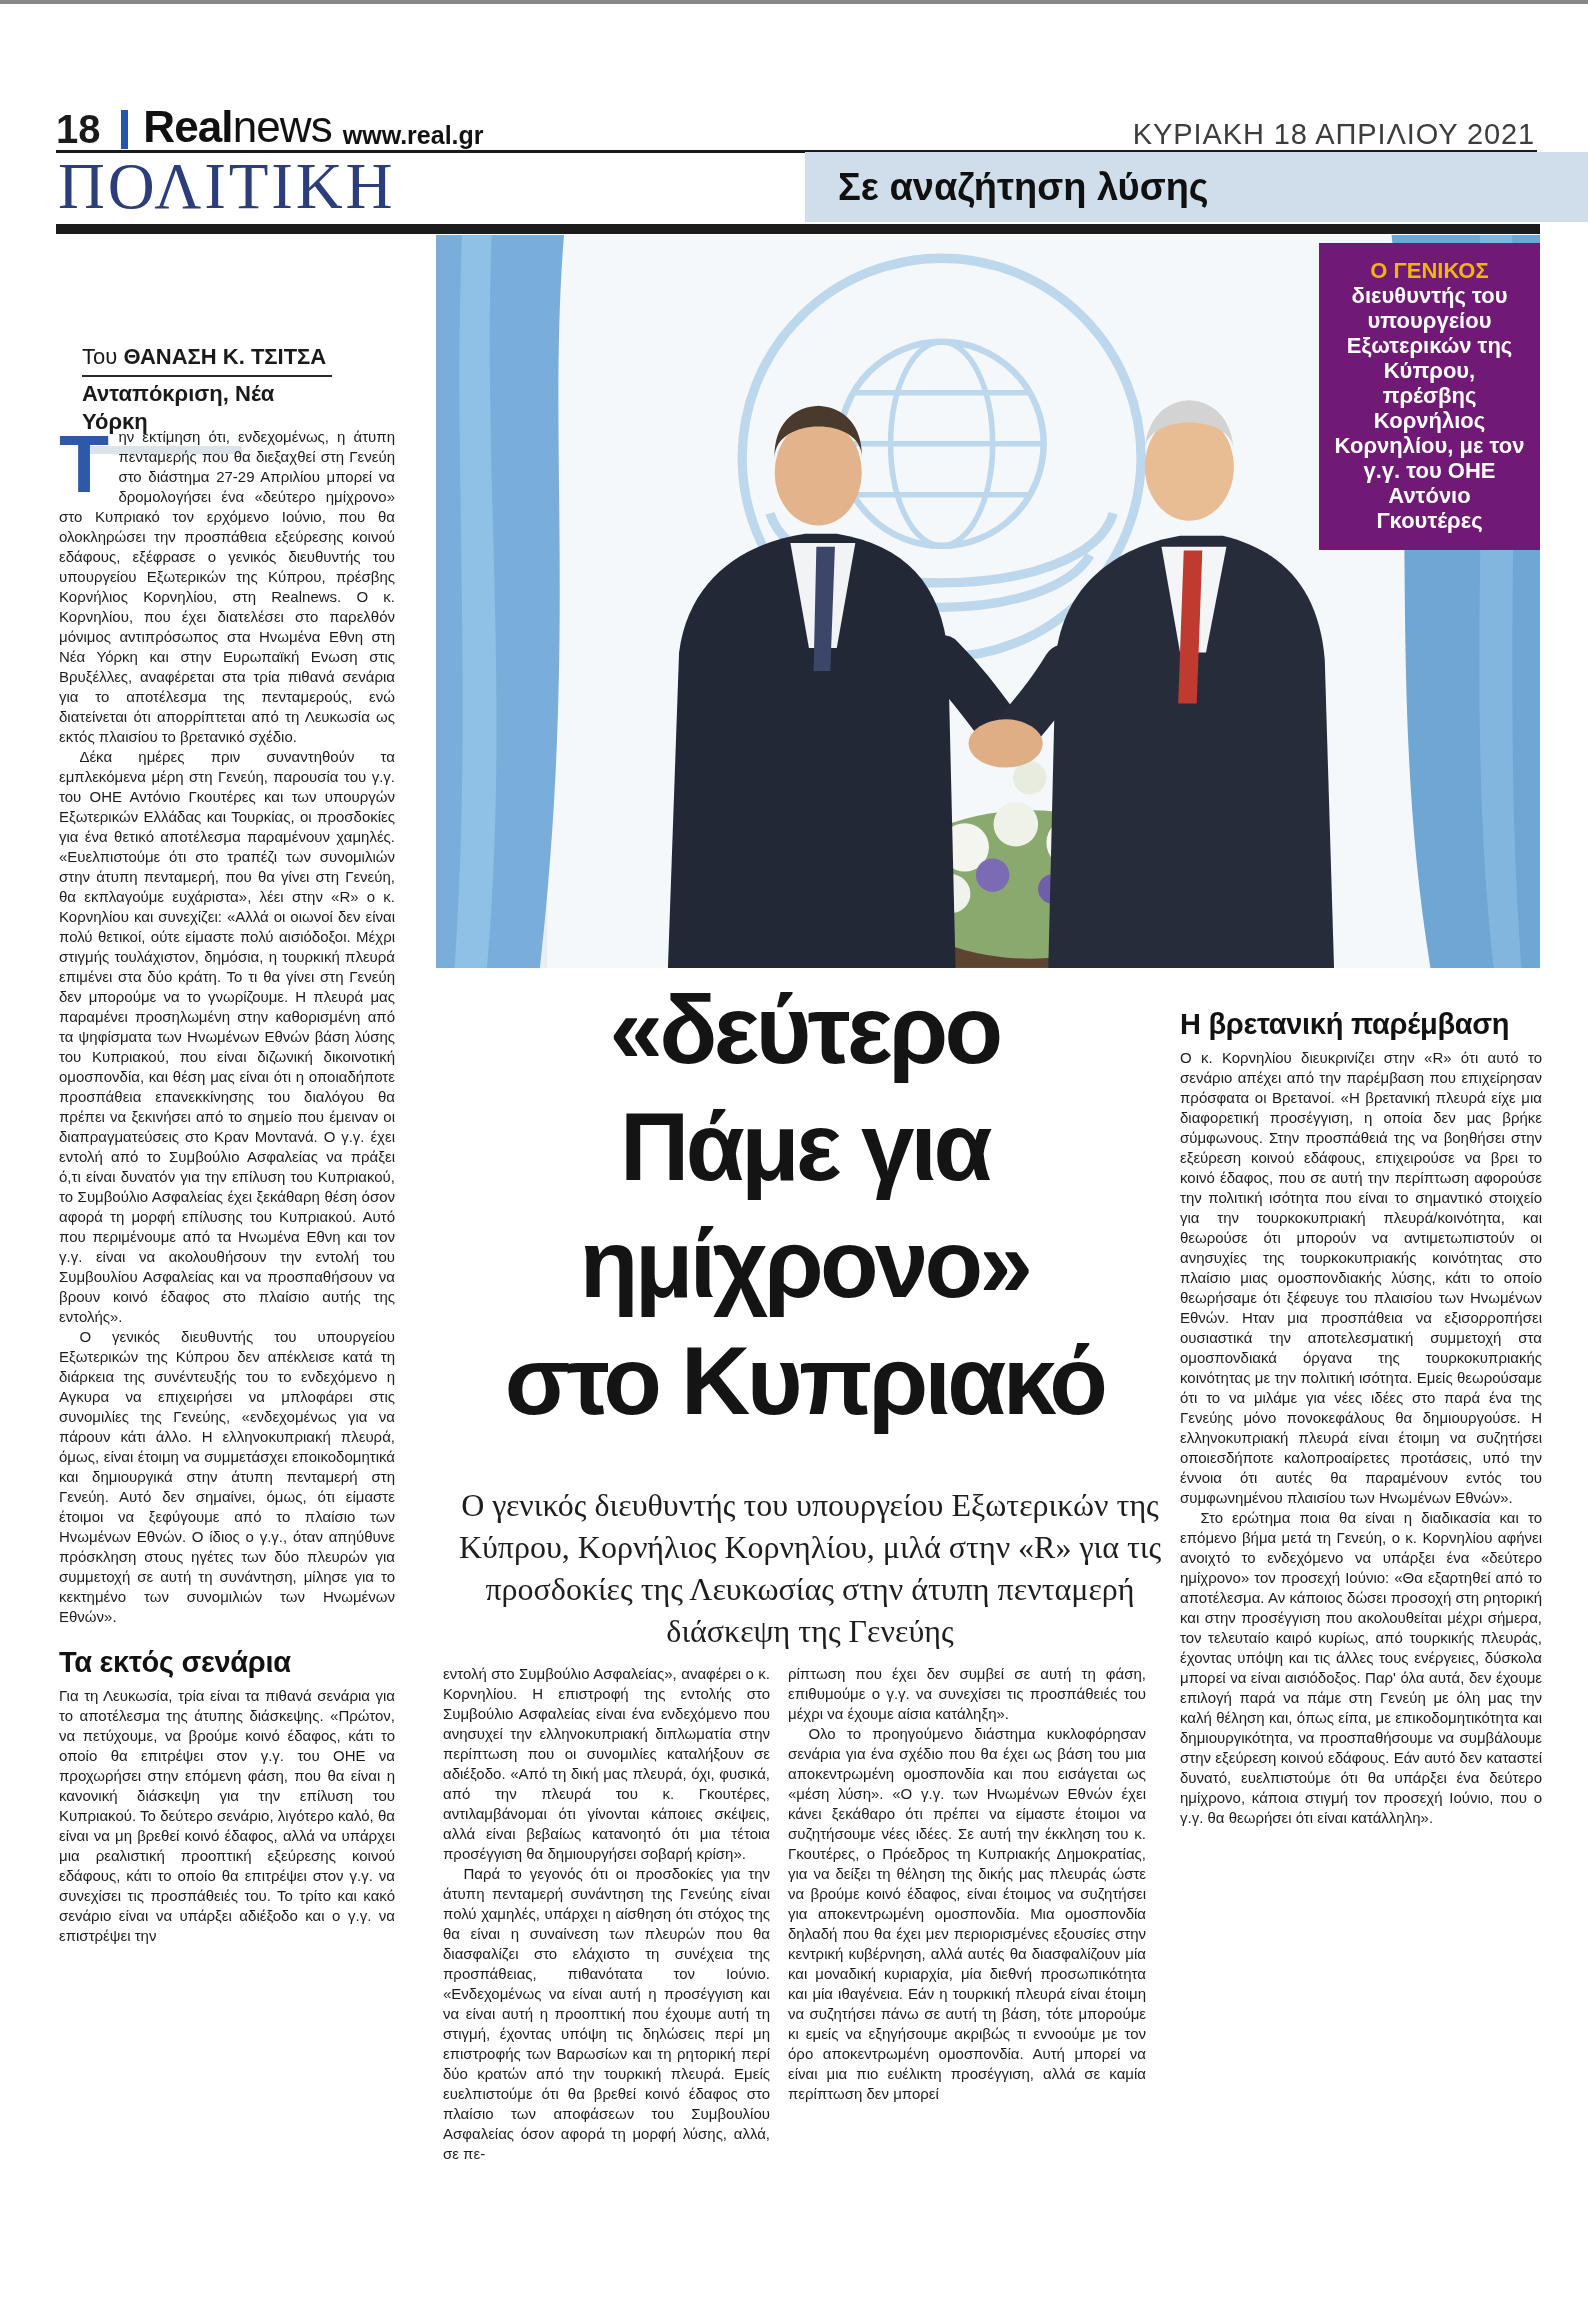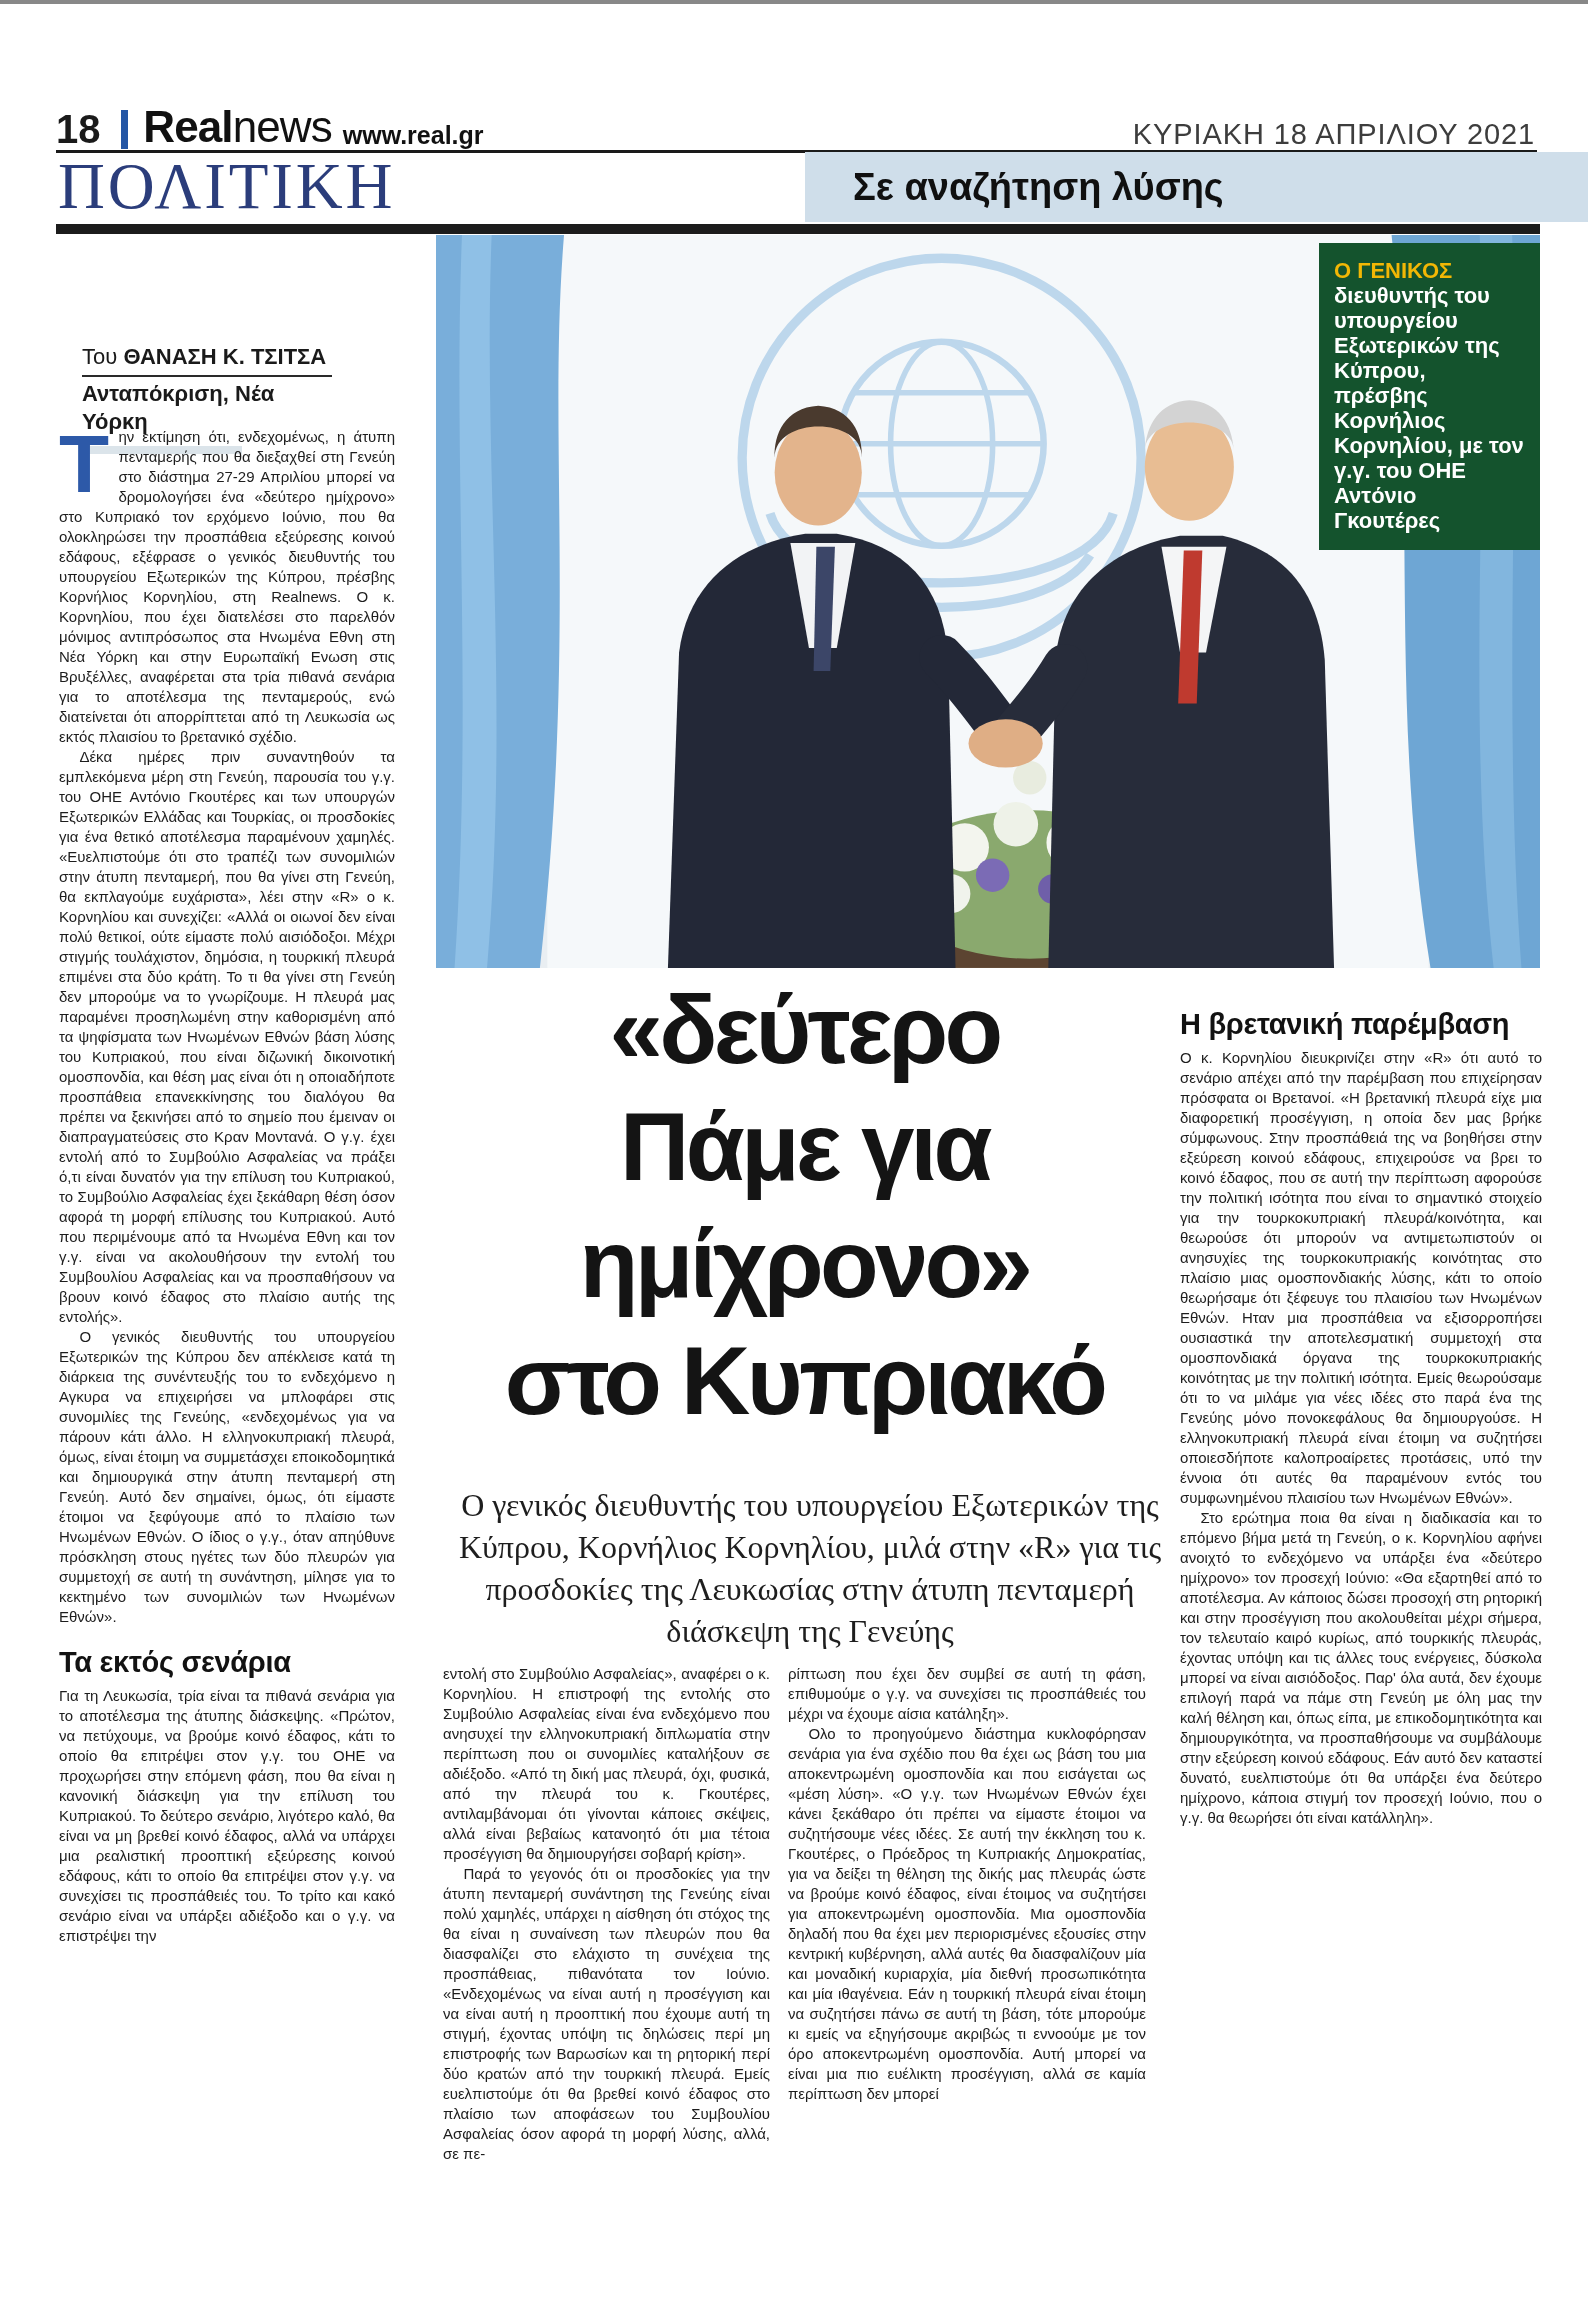--- a/index.html
+++ b/index.html
@@ -17,34 +17,34 @@
   .brand .b2{font-size:44px;font-weight:normal;color:#111;letter-spacing:-0.9px;}
   .site{font-size:25px;font-weight:bold;color:#111;margin-left:11px;line-height:1.1;}
   .issue-date{margin-left:auto;font-size:29px;color:#3d3d3d;letter-spacing:0.9px;line-height:1;}
   .head-rule{position:absolute;top:146px;left:56px;width:1481px;height:2.8px;background:#1a1a1a;}
   
   .section-title{position:absolute;top:148px;left:58px;
     font-family:"Liberation Serif",serif;font-size:65px;color:#2b3d7b;
     letter-spacing:2.8px;line-height:69px;}
   .kicker-band{position:absolute;top:148px;left:805px;right:0;height:70px;background:#cfdeea;}
   .kicker-band .kicker{font-size:38px;font-weight:bold;color:#101010;
-    line-height:70px;padding-left:48px;}
+    line-height:70px;padding-left:33px;}
   .black-bar{position:absolute;top:220px;left:56px;width:1484px;height:10.2px;background:#1c1c1c;}
   
   .byline{position:absolute;top:339px;left:82px;width:250px;}
   .byline .row1{font-size:22px;color:#1a1a1a;line-height:28px;}
   .byline .row1 b{font-weight:bold;}
   .byline .rule{height:1.9px;background:#2a2a2a;margin:3.7px 0 3.7px;}
   .byline .row2{font-size:22px;font-weight:bold;color:#1a1a1a;line-height:28px;}
   .byline .band{height:8.3px;background:#dbe4ea;margin-top:9.3px;width:160px;}
   
   .photo{position:absolute;top:231px;left:436px;width:1104px;height:733px;overflow:hidden;background:#edf1f4;}
   .photo svg{display:block;}
-  .photo-caption{position:absolute;top:8.3px;right:0;width:221px;background:#14532d;
-    padding:15px 15px 16.7px;box-sizing:border-box;text-align:left;
+  .photo-caption{position:absolute;top:8.3px;right:0;width:221px;background:#701a75;
+    padding:15px 15px 16.7px;box-sizing:border-box;text-align:center;
     font-size:22px;font-weight:bold;line-height:25px;color:#ffffff;}
   .photo-caption .lead{color:#f2b705;}
   
   .headline{position:absolute;top:967px;left:436px;width:737px;text-align:center;
     font-weight:bold;font-size:96px;line-height:117px;letter-spacing:-3.7px;color:#141414;}
   .subhead{position:absolute;top:1480px;left:448px;width:724px;text-align:center;
     font-family:"Liberation Serif",serif;font-size:32px;line-height:42px;color:#1e1e1e;}
   
   .col{position:absolute;overflow:hidden;}
   .col-left {top:423px;left:59px;width:336px;height:1776px;}

